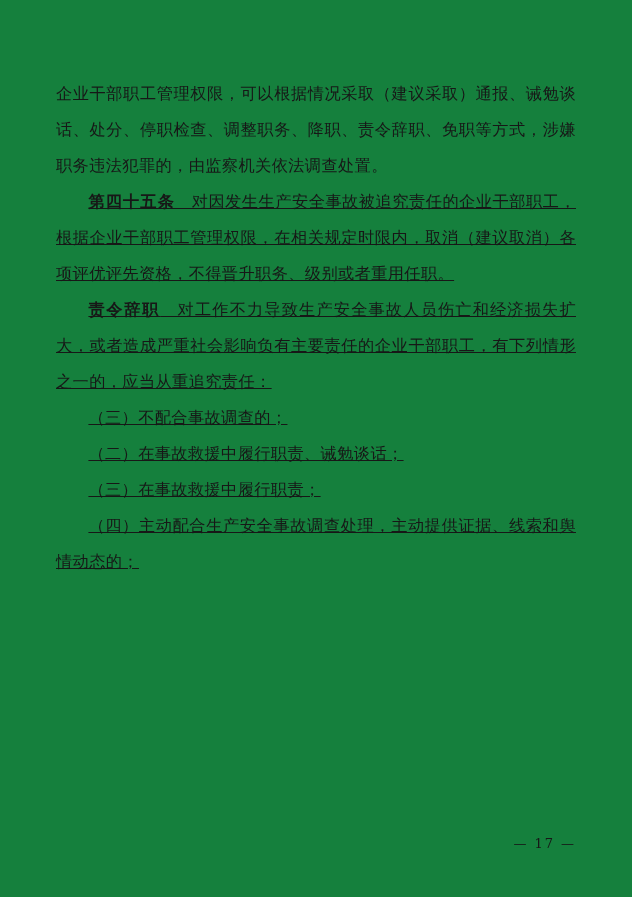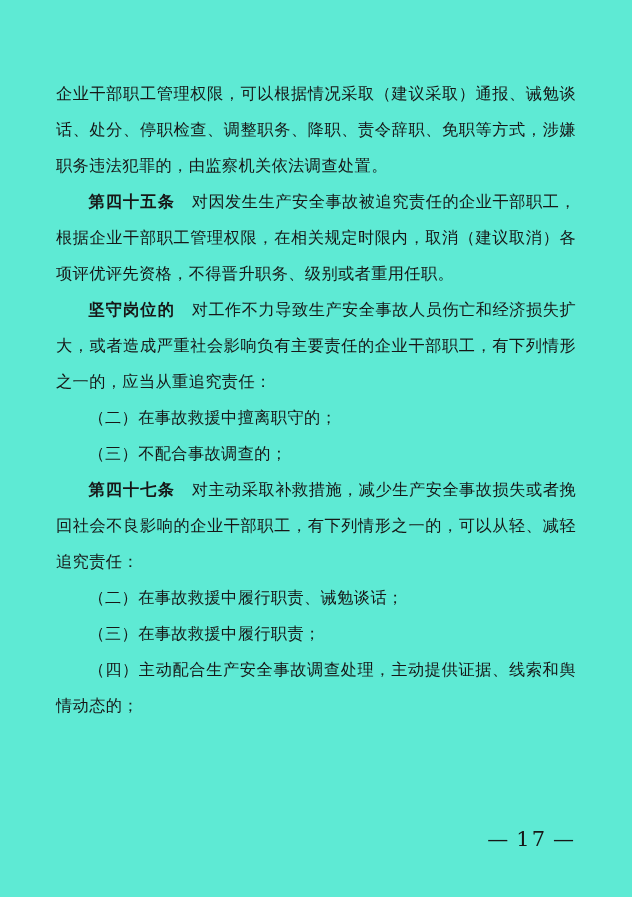--- a/index.html
+++ b/index.html
@@ -11,49 +11,50 @@
     width: 632px;
     height: 897px;
     font-family: "DejaVu Serif", "Liberation Serif", serif;
     color: #1a1a1a;
     overflow: hidden;
   }
   .page {
     position: relative;
     width: 632px;
     height: 897px;
-    background: #5eead4;
+    background: #15803d;
     box-sizing: border-box;
     padding: 76px 56px 40px 56px;
   }
   .body-text {
     font-size: 16.2px;
     line-height: 36px;
     text-align: justify;
     text-justify: inter-ideograph;
     letter-spacing: 0.4px;
     color: #171717;
   }
   p {
     margin: 0;
   }
   p.indent {
     text-indent: 2em;
+    text-decoration: underline;
   }
   .art-label {
     font-weight: bold;
     letter-spacing: 1px;
   }
   .footer {
     position: absolute;
     left: 0;
     right: 56px;
     bottom: 46px;
     text-align: right;
-    font-size: 21px;
+    font-size: 13px;
     color: #171717;
     letter-spacing: 2px;
   }
   .pg-dash {
     display: inline-block;
     padding-right: 6px;
   }
 </style>
 </head>
 <body>
@@ -63,36 +64,30 @@
 
     <p>
       <span>企业干部职工管理权限，可以根据情况采取（建议采取）通报、诫勉谈话、处分、停职检查、调整职务、降职、责令辞职、免职等方式，涉嫌职务违法犯罪的，由监察机关依法调查处置。</span>
     </p>
 
     <p class="indent">
       <span class="art-label">第四十五条</span><span>　对因发生生产安全事故被追究责任的企业干部职工，根据企业干部职工管理权限，在相关规定时限内，取消（建议取消）各项评优评先资格，不得晋升职务、级别或者重用任职。</span>
     </p>
 
     <p class="indent">
-      <span class="art-label">坚守岗位的</span><span>　对工作不力导致生产安全事故人员伤亡和经济损失扩大，或者造成严重社会影响负有主要责任的企业干部职工，有下列情形之一的，应当从重追究责任：</span>
+      <span class="art-label">责令辞职</span><span>　对工作不力导致生产安全事故人员伤亡和经济损失扩大，或者造成严重社会影响负有主要责任的企业干部职工，有下列情形之一的，应当从重追究责任：</span>
     </p>
 
 
-    <p class="indent">
-      <span>（二）在事故救援中擅离职守的；</span>
-    </p>
 
     <p class="indent">
       <span>（三）不配合事故调查的；</span>
     </p>
 
 
-    <p class="indent">
-      <span class="art-label">第四十七条</span><span>　对主动采取补救措施，减少生产安全事故损失或者挽回社会不良影响的企业干部职工，有下列情形之一的，可以从轻、减轻追究责任：</span>
-    </p>
 
 
     <p class="indent">
       <span>（二）在事故救援中履行职责、诫勉谈话；</span>
     </p>
 
     <p class="indent">
       <span>（三）在事故救援中履行职责；</span>
     </p>
 

